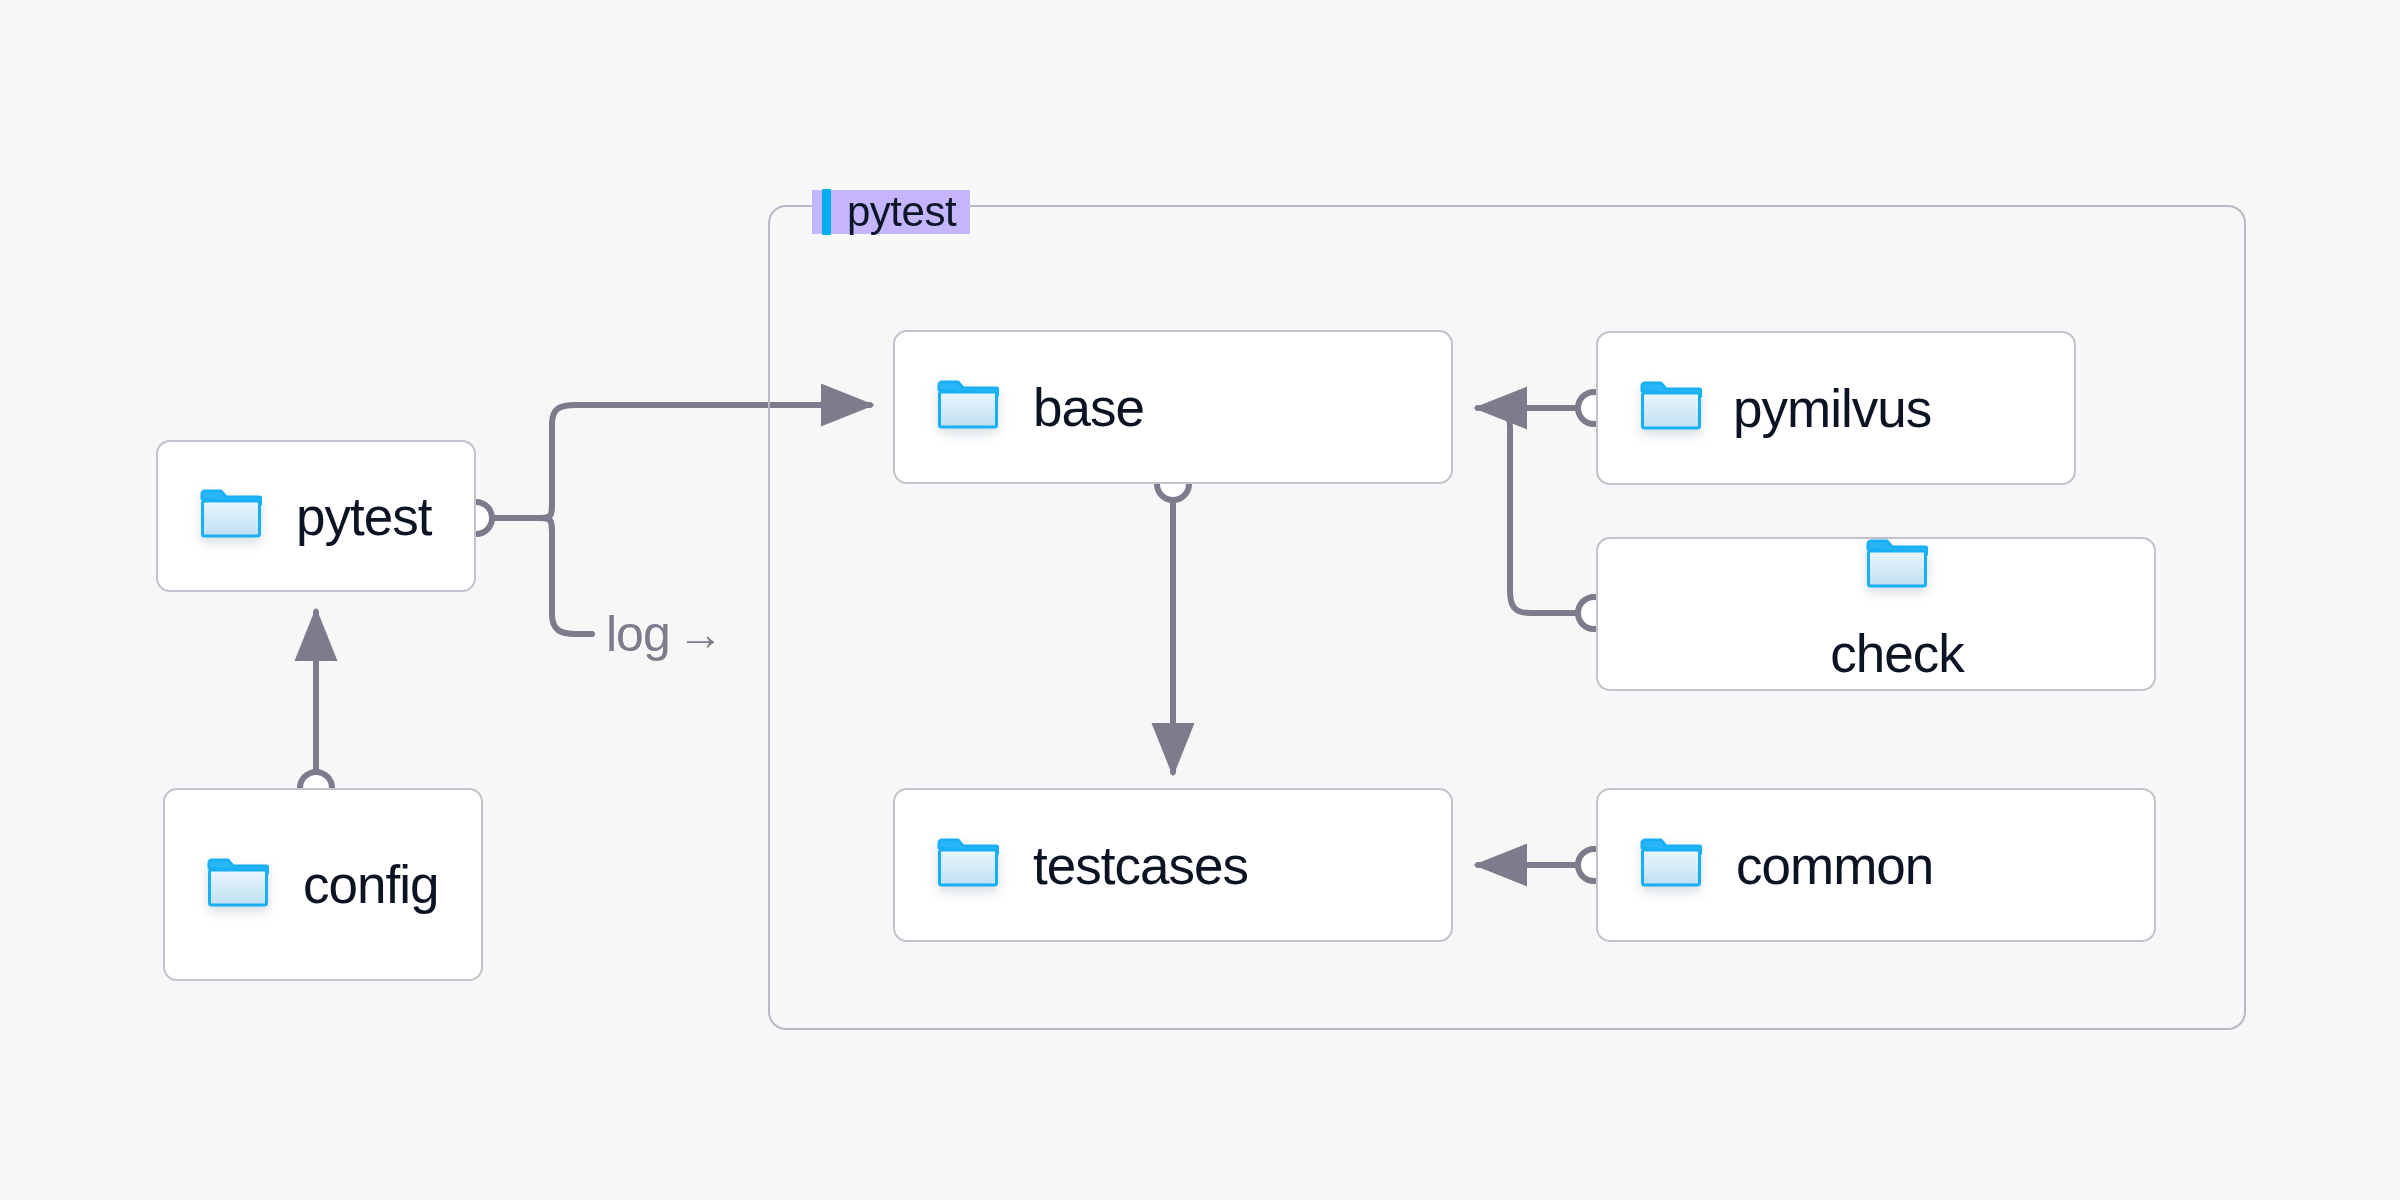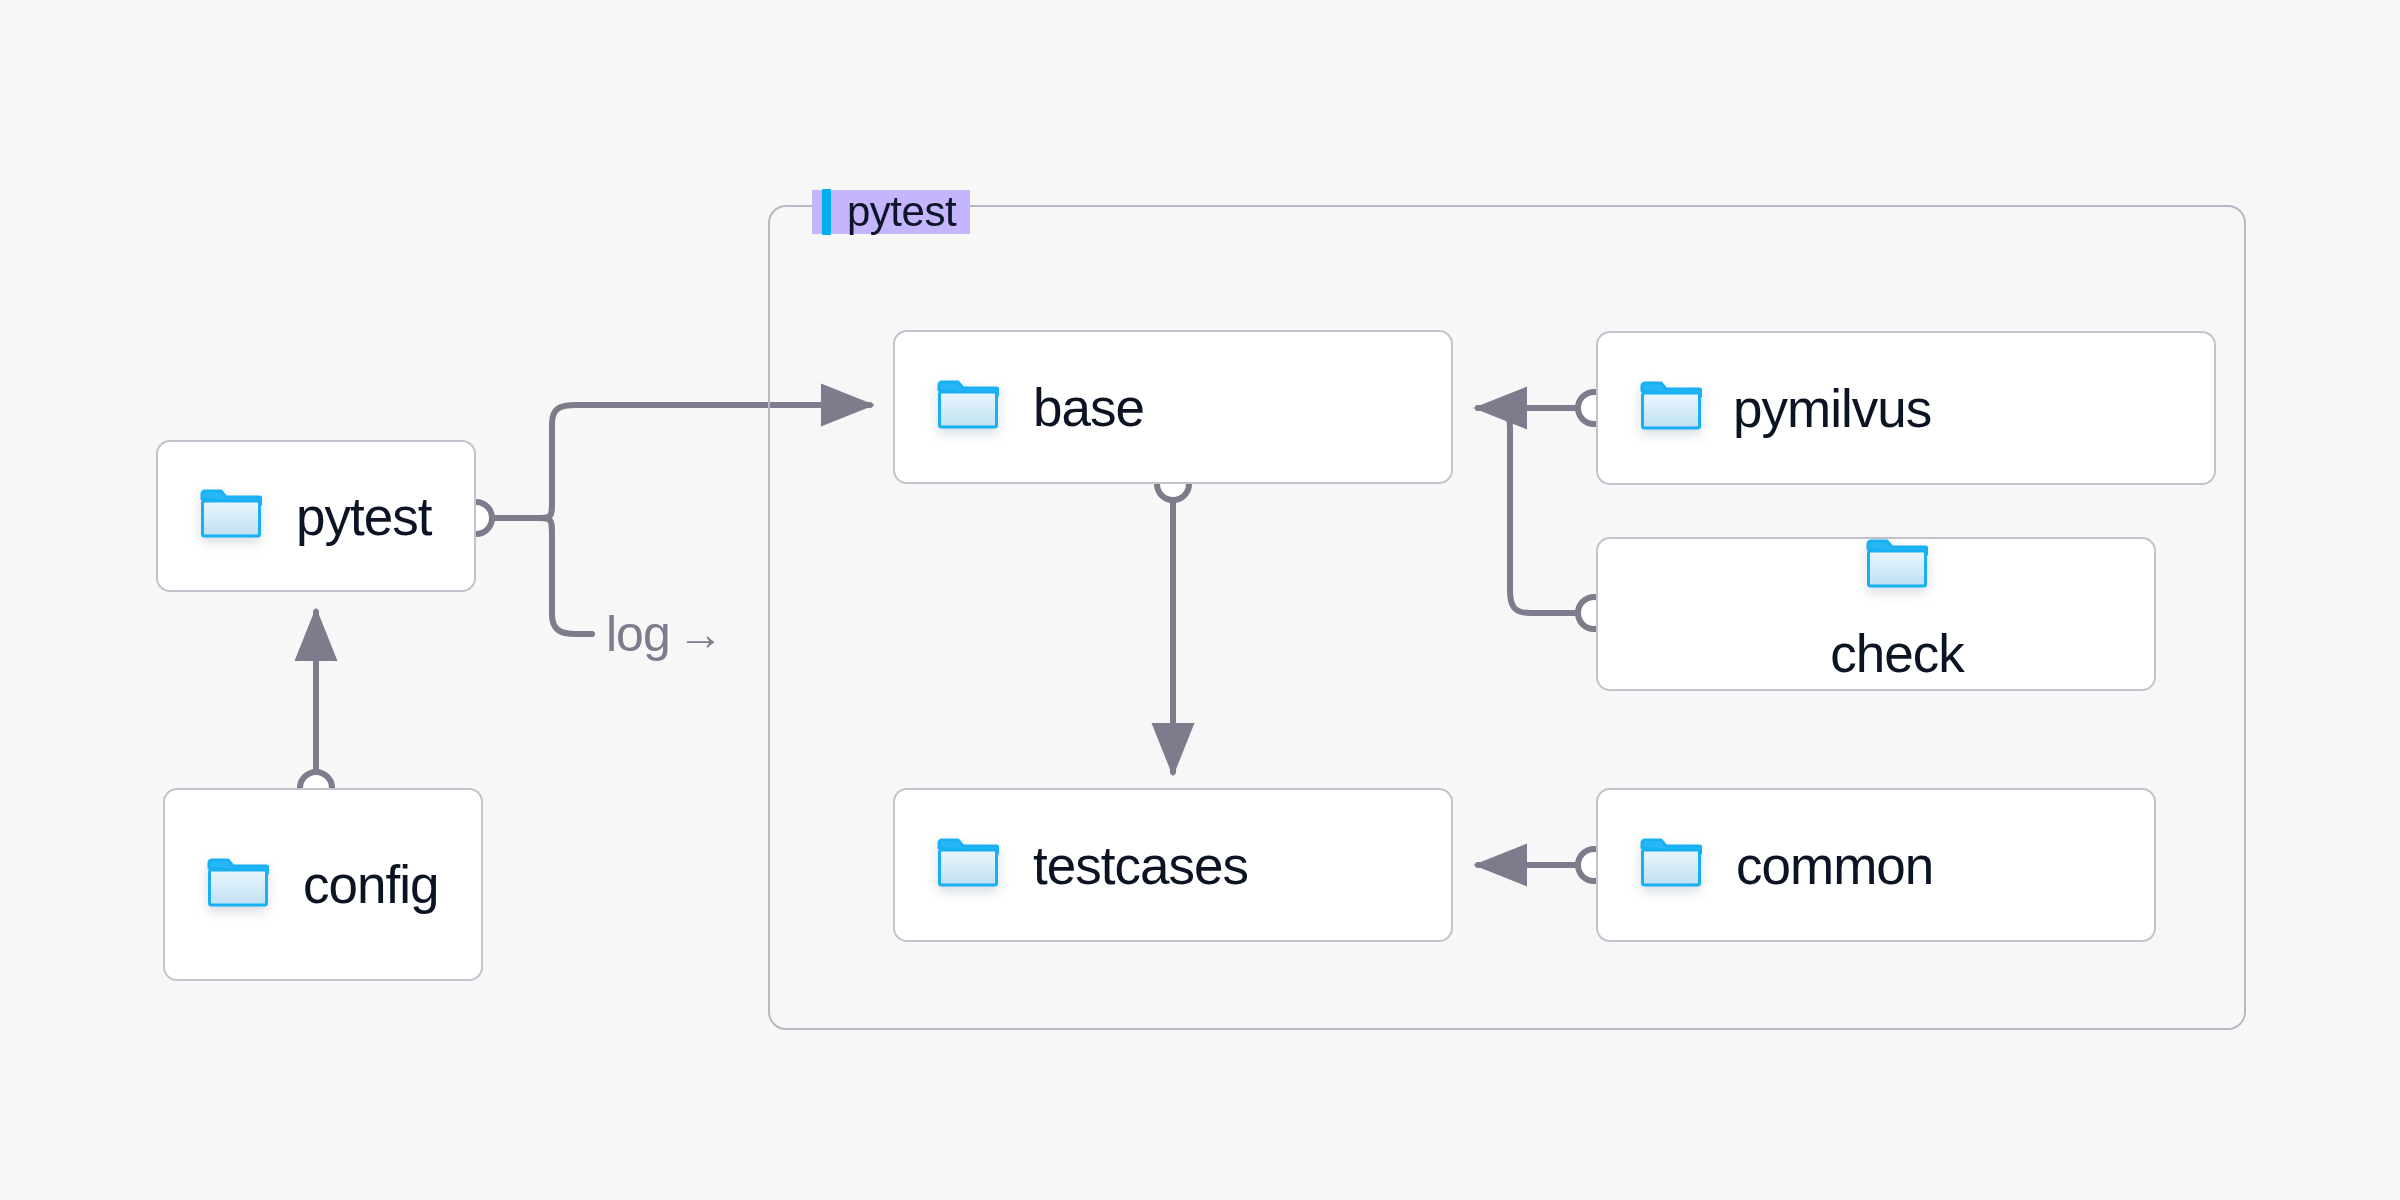--- a/index.html
+++ b/index.html
@@ -151,21 +151,21 @@
   <div class="node" style="left:893px;top:788px;width:560px;height:154px;">
     <span class="folder">
       <svg width="62" height="50" viewBox="0 0 62 50">
         <path d="M2,10 L2,5 a3,3 0 0 1 3,-3 L21,2 l5,6 L59,8 a3,3 0 0 1 3,3 l0,4 Z" fill="#29b6f6" stroke="#18b0f3" stroke-width="3" stroke-linejoin="round"></path>
         <rect x="2.5" y="12" width="57" height="35" rx="2" fill="url(#fg1)" stroke="#18b0f3" stroke-width="3"></rect>
       </svg>
     </span>
     <span class="label">testcases</span>
   </div>
 
-  <div class="node" style="left:1596px;top:331px;width:620px;height:154px;gap:31px;">
+  <div class="node" style="left:1596px;top:331px;width:480px;height:154px;gap:31px;">
     <span class="folder">
       <svg width="62" height="50" viewBox="0 0 62 50">
         <path d="M2,10 L2,5 a3,3 0 0 1 3,-3 L21,2 l5,6 L59,8 a3,3 0 0 1 3,3 l0,4 Z" fill="#29b6f6" stroke="#18b0f3" stroke-width="3" stroke-linejoin="round"></path>
         <rect x="2.5" y="12" width="57" height="35" rx="2" fill="url(#fg1)" stroke="#18b0f3" stroke-width="3"></rect>
       </svg>
     </span>
     <span class="label">pymilvus</span>
   </div>
 
   <div class="node" style="left:1596px;top:537px;width:560px;height:154px;flex-direction:column;">

